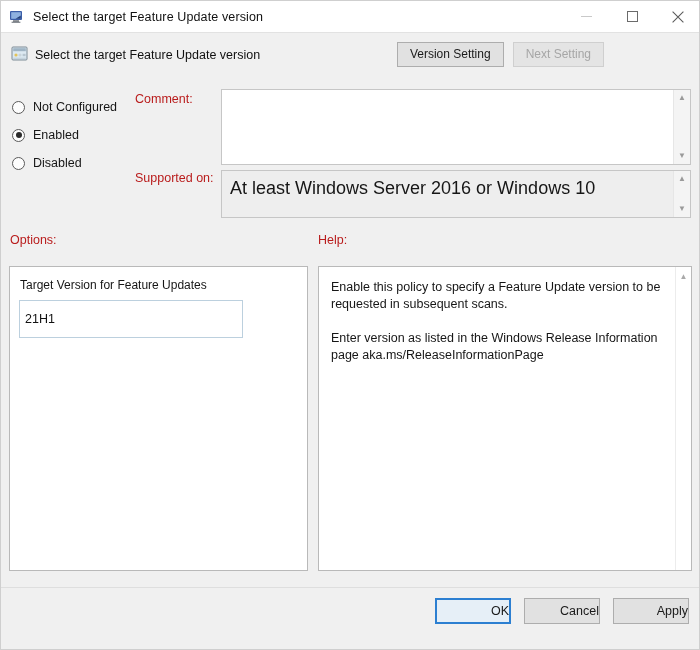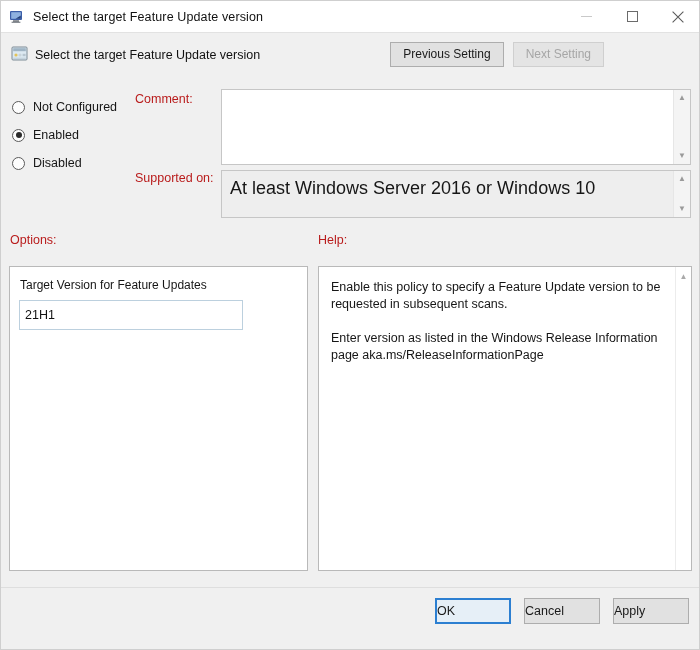--- a/index.html
+++ b/index.html
@@ -218,21 +218,21 @@
   .opt-label {
     position: absolute;
     left: 10px; top: 11px;
     font-size: 12px;
     color: #161616;
     white-space: nowrap;
   }
   .opt-input {
     position: absolute;
     left: 9px; top: 33px;
-    width: 224px; height: 30px;
+    width: 224px; height: 38px;
     box-sizing: border-box;
     background: #ffffff;
     border: 1px solid #bcd0de;
     font-family: "Liberation Sans", sans-serif;
     font-size: 12.5px;
     color: #121212;
     padding: 0 5px;
     line-height: 20px;
     outline: none;
   }
@@ -281,21 +281,21 @@
   .fbtn {
     font-family: "Liberation Sans", sans-serif;
     font-size: 12.5px;
     color: #1a1a1a;
     background: #e1e1e1;
     border: 1px solid #adadad;
     width: 76px;
     height: 26px;
     line-height: 24px;
     box-sizing: border-box;
-    text-align: left;
+    text-align: right;
   }
   .fbtn.default {
     border: 2px solid #2c7fd1;
     background: #e6eff7;
     line-height: 22px;
   }
 </style>
 </head>
 <body>
 
@@ -339,21 +339,21 @@
         <rect x="2.2" y="3.2" width="12.6" height="3" fill="#9fb4c4"></rect>
         <circle cx="5" cy="10" r="1.6" fill="#e3c35a"></circle>
         <circle cx="9" cy="10" r="1.6" fill="#c8d3da"></circle>
         <rect x="11.6" y="8.8" width="3" height="2.4" fill="#b7c5cf"></rect>
         <rect x="2.2" y="12.6" width="12.6" height="1.4" fill="#c6d4de"></rect>
       </svg>
     </span>
     <span class="header-title">Select the target Feature Update version</span>
 
     <div class="setting-nav">
-      <div class="btn">Previous Setting</div>
+      <div class="btn">Version Setting</div>
       <div class="btn disabled">Next Setting</div>
     </div>
   </div>
 
   <div class="radios">
     <div class="radio-row">
       <span class="radio-mark"></span>
       <span class="radio-label">Not Configured</span>
     </div>
     <div class="radio-row">

